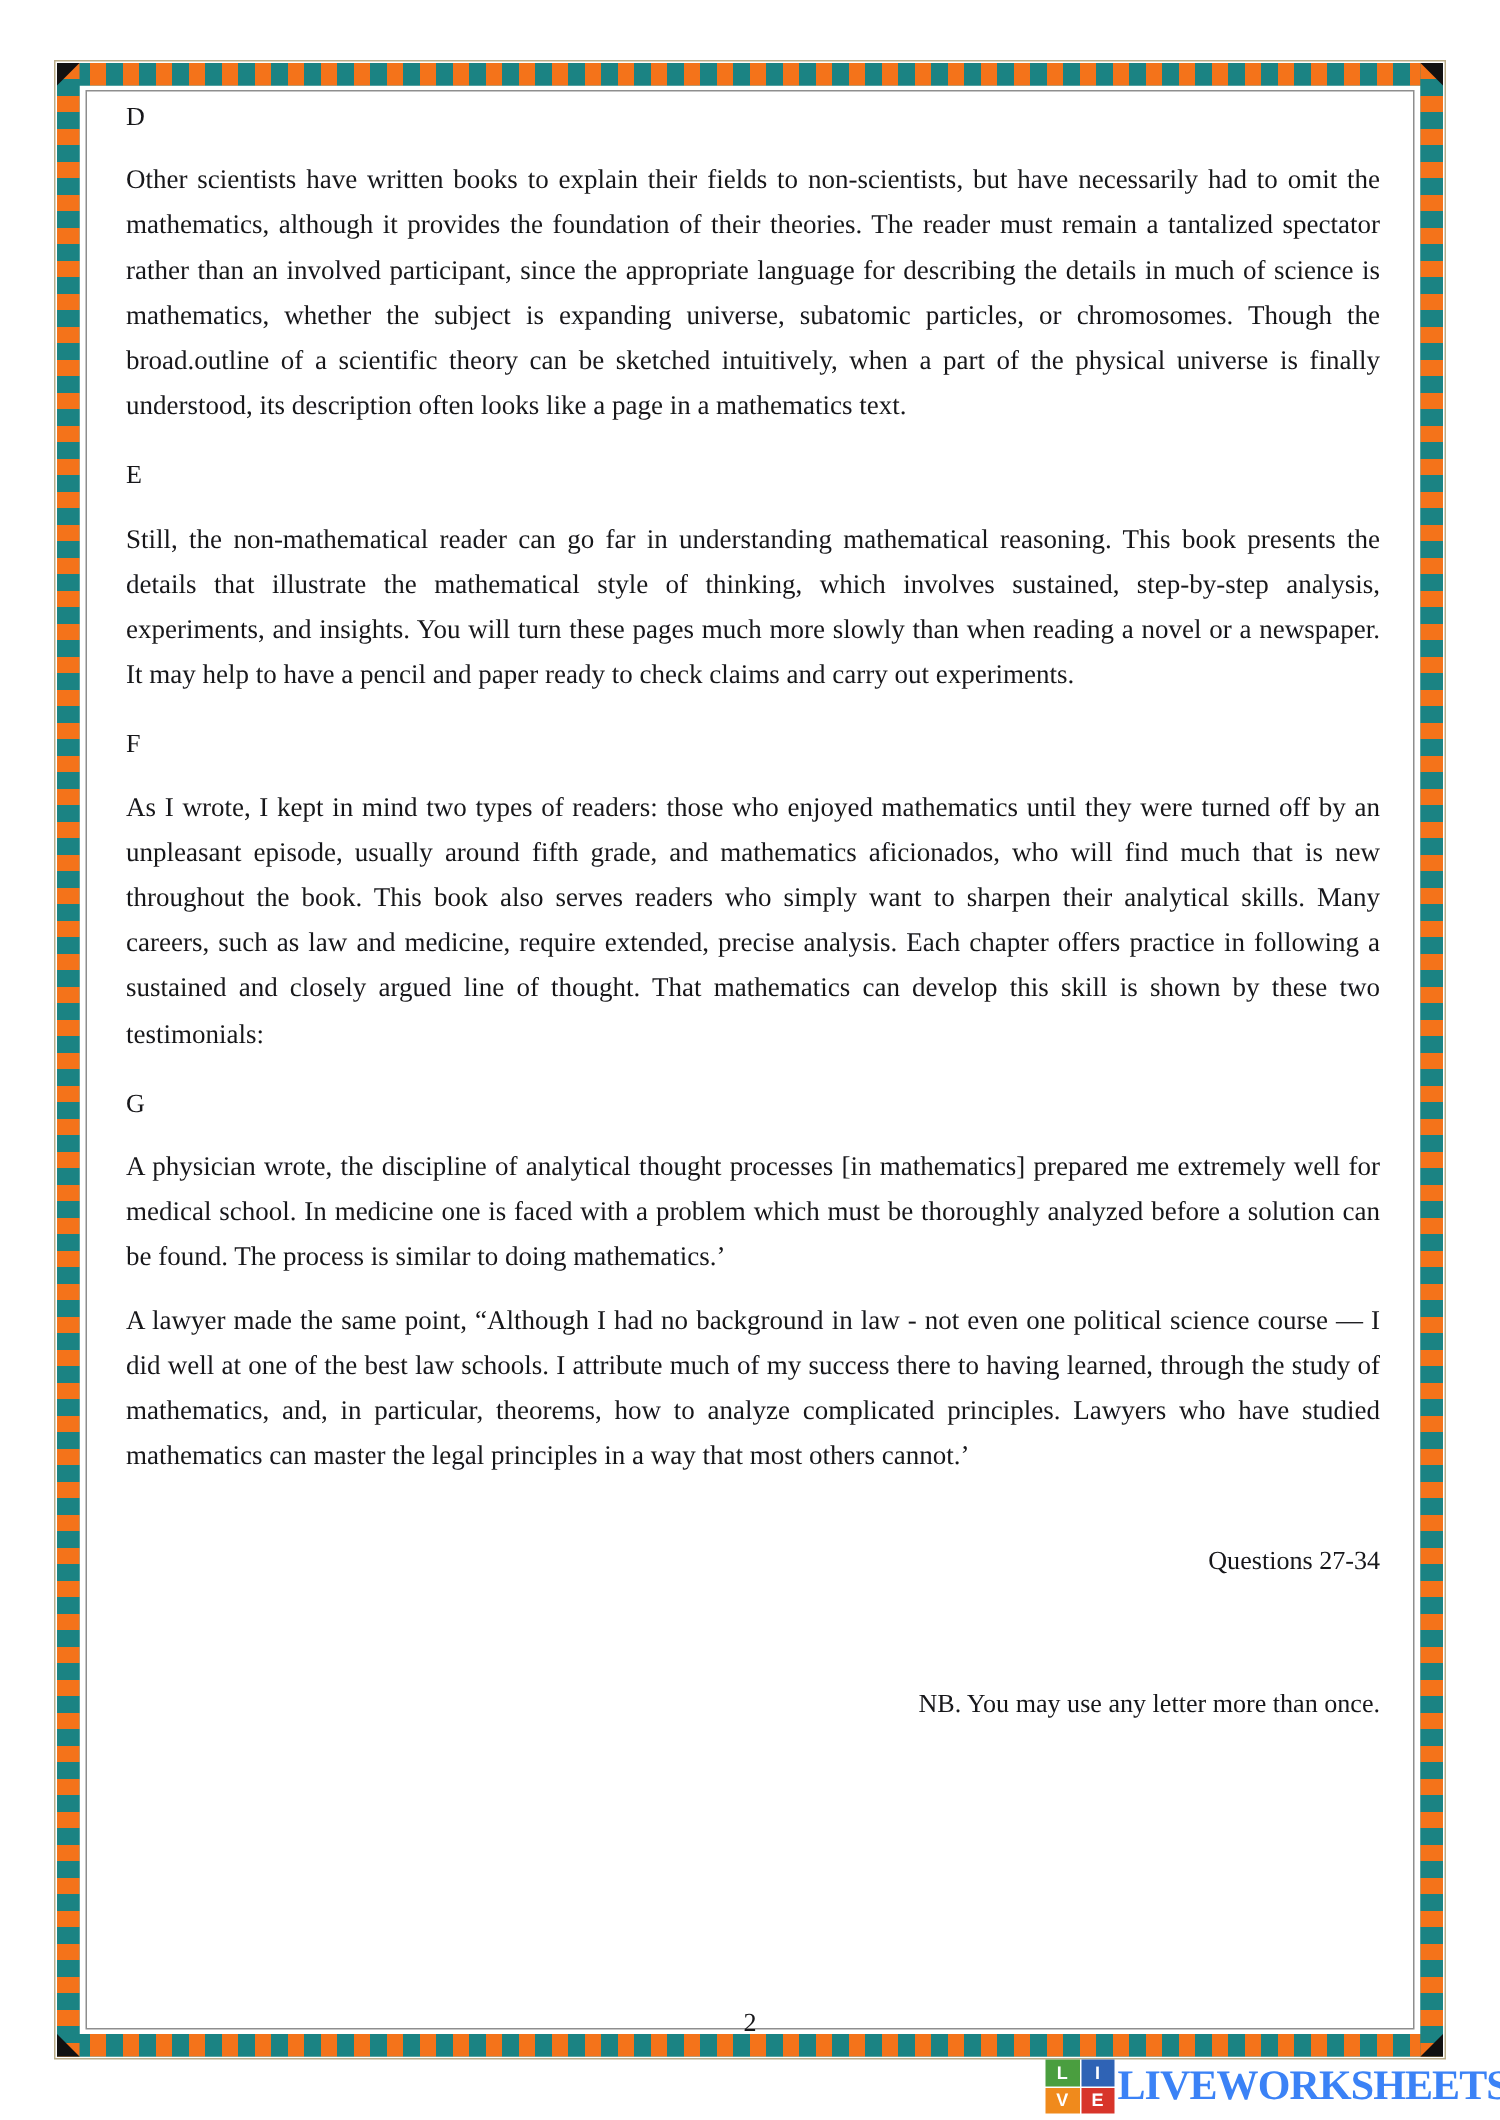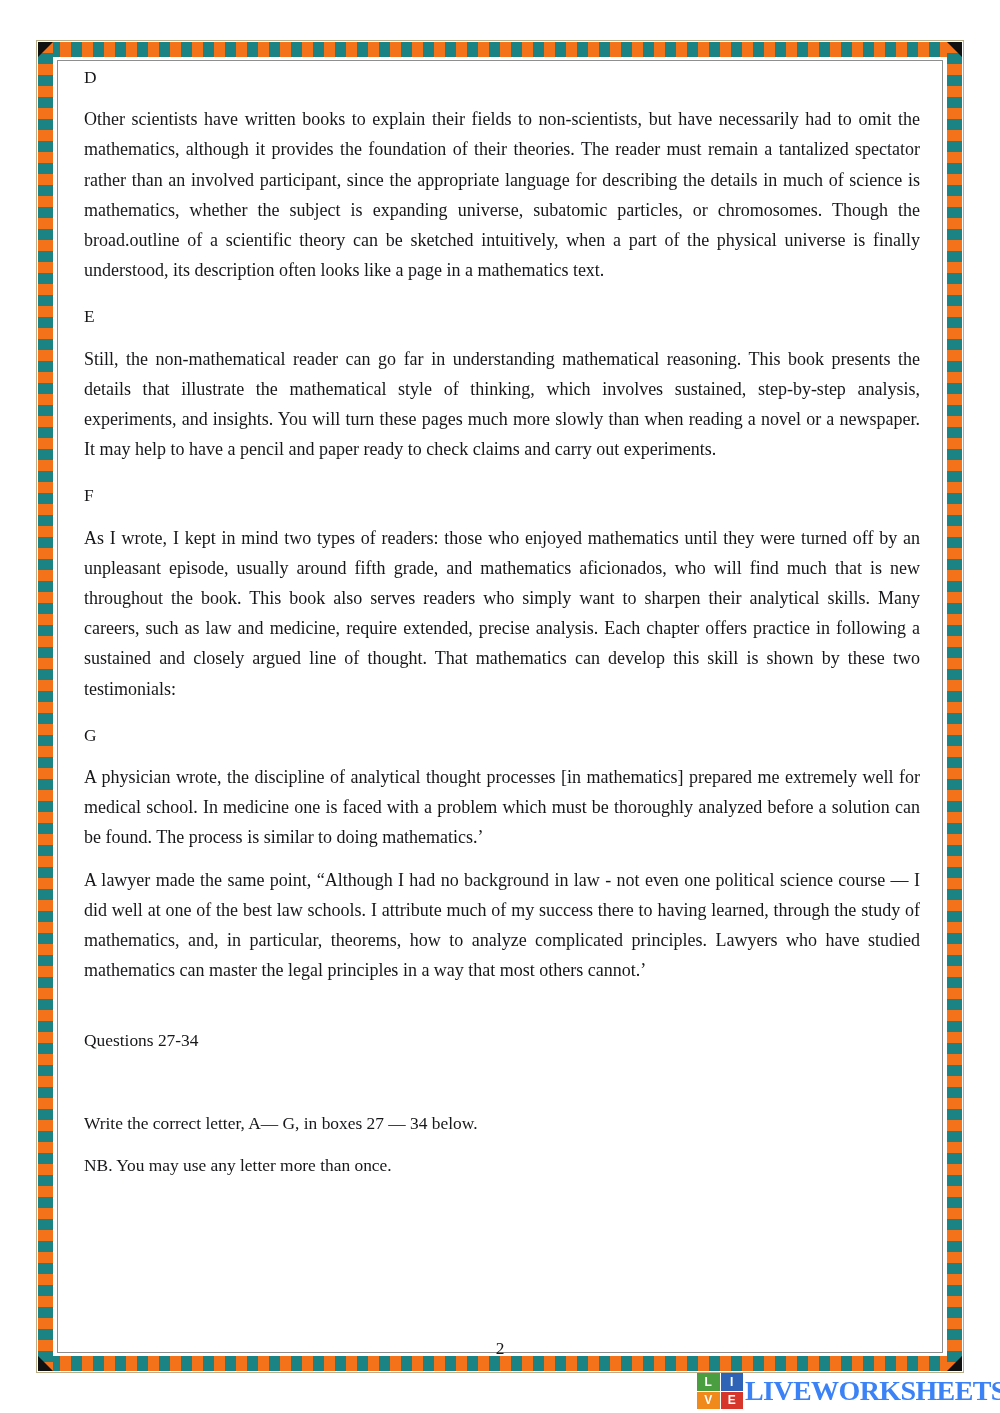--- a/index.html
+++ b/index.html
@@ -127,21 +127,21 @@
     font-size: 18px;
     line-height: 30.2px;
   }
   .gap-sm { height: 12px; }
   .gap-md { height: 16px; }
   .gap-xl { height: 40px; }
 
   .q-line {
     margin: 0;
     padding: 0;
-    text-align: left;
+    text-align: right;
     font-size: 17.4px;
     line-height: 30.2px;
   }
 
   
   #page-number {
     position: absolute;
     left: 0;
     top: 1338px;
     width: 1000px;
@@ -240,21 +240,20 @@
     <div class="gap-sm"></div>
     <p class="para">A lawyer made the same point, “Although I had no background in law - not even one political science course — I did well at one of the best law schools. I attribute much of my success there to having learned, through the study of mathematics, and, in particular, theorems, how to analyze complicated principles. Lawyers who have studied mathematics can master the legal principles in a way that most others cannot.’</p>
 
     <div class="gap-xl"></div>
 
     <p class="q-line">Questions 27-34</p>
     <div class="gap-sm"></div>
 
     <div class="gap-xl"></div>
 
-    <p class="q-line">Write the correct letter, A— G, in boxes 27 — 34 below.</p>
     <div class="gap-sm"></div>
     <p class="q-line">NB. You may use any letter more than once.</p>
 
   </div>
 
   <div id="page-number">2</div>
 
   <div id="lw-logo">
     <div id="lw-mark">
       <span class="blk g">L</span>

